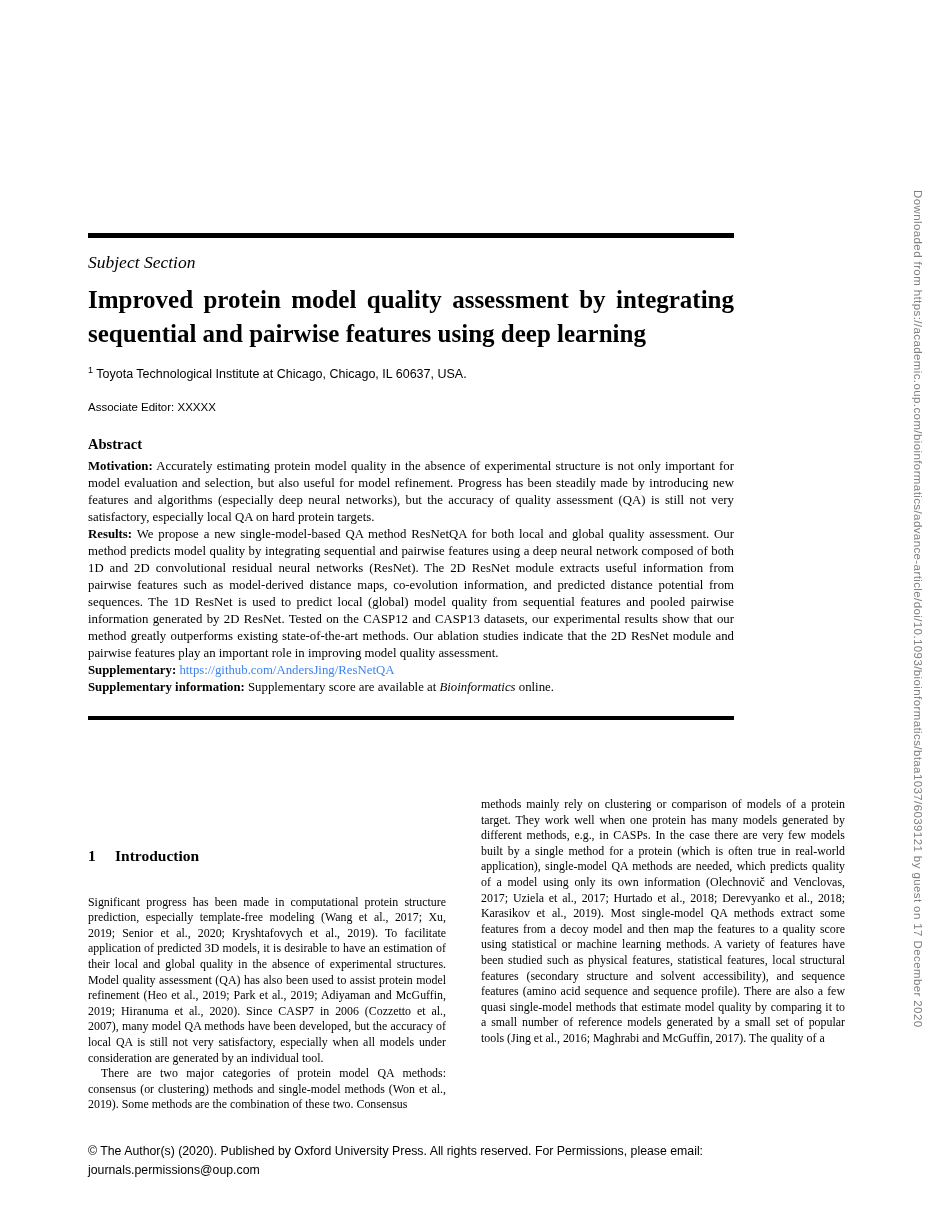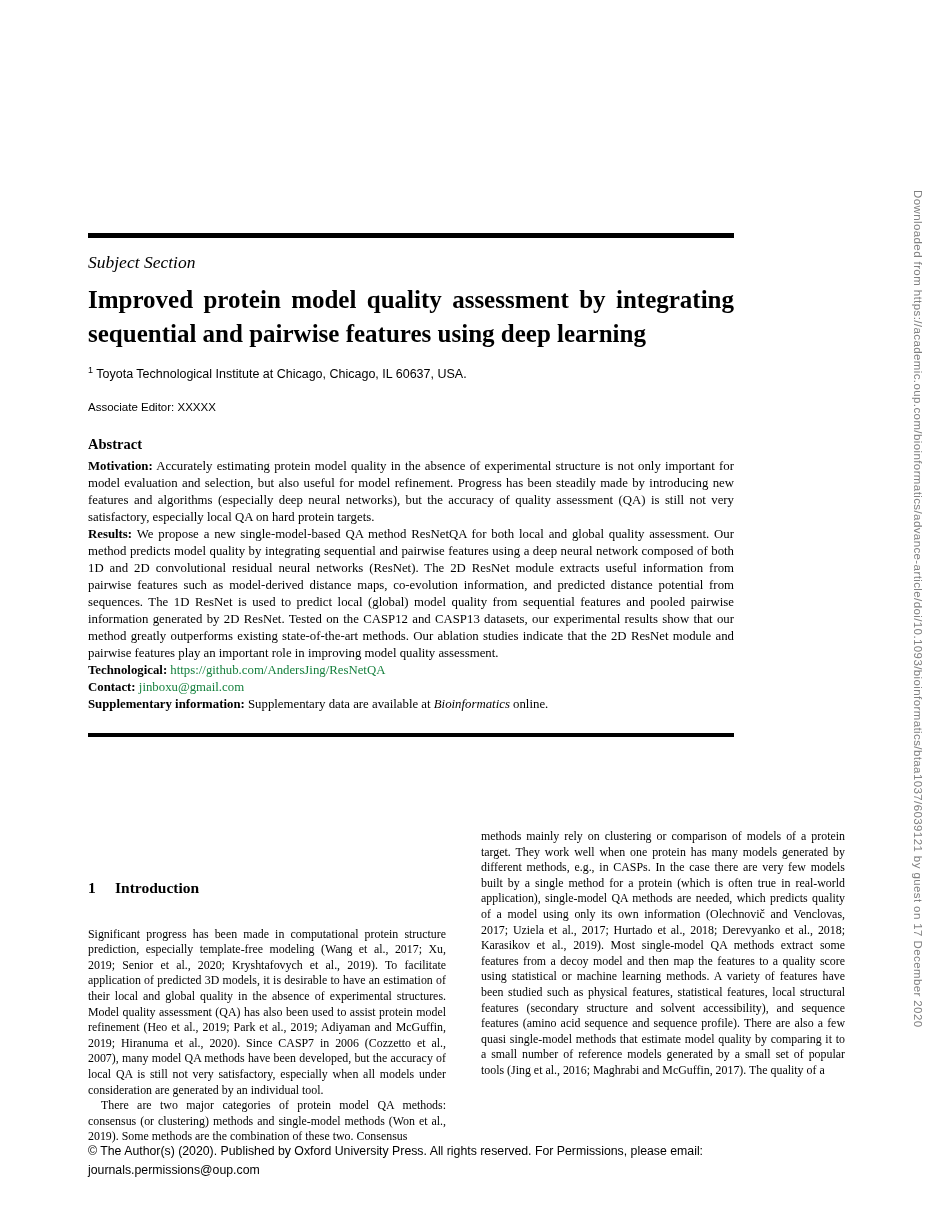--- a/index.html
+++ b/index.html
@@ -51,24 +51,24 @@
   .received { margin-top: 10px; }
   .abstract { margin-top: 21px; }
   .abstract h2 {
     font: bold 14.5px/1.2 "Liberation Serif", serif;
     margin-bottom: 5px;
   }
   .abstract p {
     font: 12.8px/17px "Liberation Serif", serif;
     text-align: justify;
   }
-  .abstract a { color: #15803d; text-decoration: none; }
+  .abstract a { color: #3b82f6; text-decoration: none; }
   .col {
     position: absolute;
-    top: 829px;
+    top: 797px;
   }
   .col-left { left: 88px; width: 358px; }
   .col-right { left: 481px; width: 364px; }
   .sec-heading {
     margin-top: 50px;
     margin-bottom: 29px;
     font: bold 15.5px/1.2 "Liberation Serif", serif;
   }
   .sec-num { display: inline-block; width: 27px; }
   .body-par {
@@ -111,23 +111,22 @@
     <div class="affiliation"><sup>1</sup><span> Toyota Technological Institute at Chicago, Chicago, IL 60637, USA.</span></div>
 
 
     <div class="meta-line assoc">Associate Editor: XXXXX</div>
 
 
     <section class="abstract">
       <h2>Abstract</h2>
       <p><b>Motivation:</b> <span>Accurately estimating protein model quality in the absence of experimental structure is not only important for model evaluation and selection, but also useful for model refinement. Progress has been steadily made by introducing new features and algorithms (especially deep neural networks), but the accuracy of quality assessment (QA) is still not very satisfactory, especially local QA on hard protein targets.</span></p>
       <p><b>Results:</b> <span>We propose a new single-model-based QA method ResNetQA for both local and global quality assessment. Our method predicts model quality by integrating sequential and pairwise features using a deep neural network composed of both 1D and 2D convolutional residual neural networks (ResNet). The 2D ResNet module extracts useful information from pairwise features such as model-derived distance maps, co-evolution information, and predicted distance potential from sequences. The 1D ResNet is used to predict local (global) model quality from sequential features and pooled pairwise information generated by 2D ResNet. Tested on the CASP12 and CASP13 datasets, our experimental results show that our method greatly outperforms existing state-of-the-art methods. Our ablation studies indicate that the 2D ResNet module and pairwise features play an important role in improving model quality assessment.</span></p>
-      <p><b>Technological:</b> <a>https://github.com/AndersJing/ResNetQA</a></p>
-      <p><b>Contact:</b> <a>jinboxu@gmail.com</a></p>
-      <p><b>Supplementary information:</b> <span>Supplementary data are available at </span><i>Bioinformatics</i><span> online.</span></p>
+      <p><b>Supplementary:</b> <a>https://github.com/AndersJing/ResNetQA</a></p>
+      <p><b>Supplementary information:</b> <span>Supplementary score are available at </span><i>Bioinformatics</i><span> online.</span></p>
     </section>
 
     <div class="rule rule-bottom"></div>
   </div>
 
   <div class="col col-left">
     <h3 class="sec-heading"><span class="sec-num">1</span><span>Introduction</span></h3>
     <p class="body-par">Significant progress has been made in computational protein structure prediction, especially template-free modeling (Wang et al., 2017; Xu, 2019; Senior et al., 2020; Kryshtafovych et al., 2019). To facilitate application of predicted 3D models, it is desirable to have an estimation of their local and global quality in the absence of experimental structures. Model quality assessment (QA) has also been used to assist protein model refinement (Heo et al., 2019; Park et al., 2019; Adiyaman and McGuffin, 2019; Hiranuma et al., 2020). Since CASP7 in 2006 (Cozzetto et al., 2007), many model QA methods have been developed, but the accuracy of local QA is still not very satisfactory, especially when all models under consideration are generated by an individual tool.</p>
     <p class="body-par indent">There are two major categories of protein model QA methods: consensus (or clustering) methods and single-model methods (Won et al., 2019). Some methods are the combination of these two. Consensus</p>
   </div>

